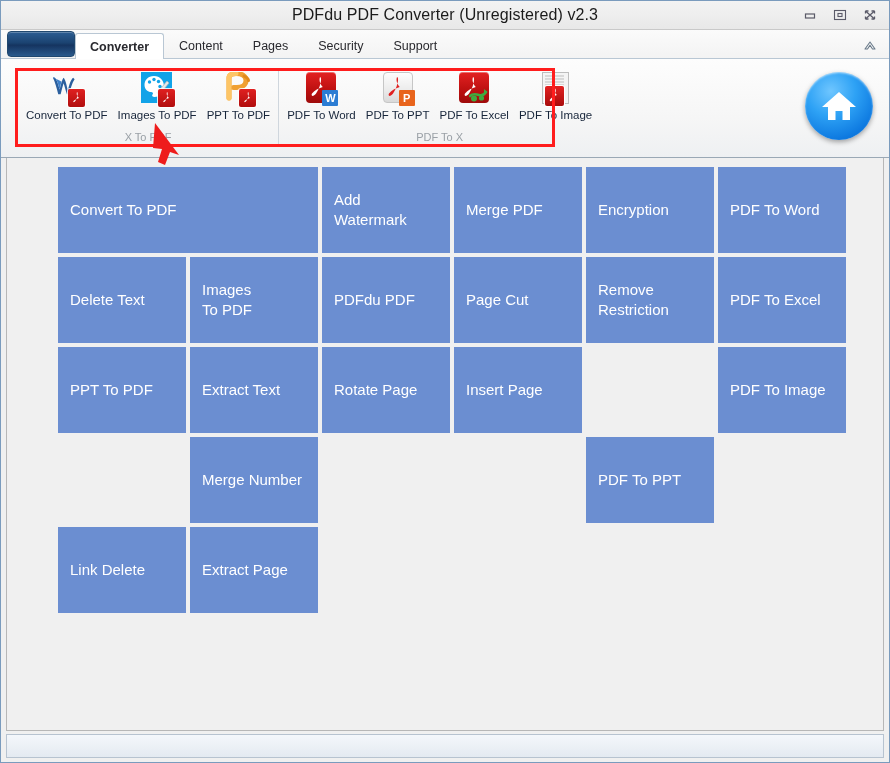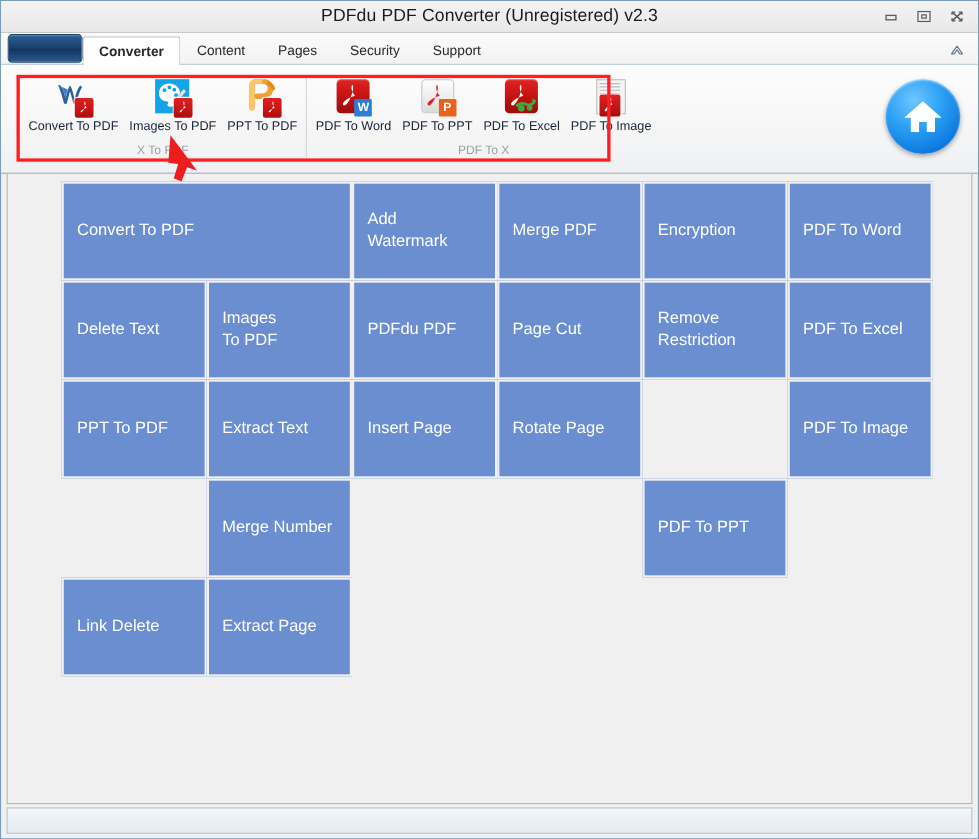--- a/index.html
+++ b/index.html
@@ -526,22 +526,22 @@
       <div class="tile">Images
 To PDF</div>
       <div class="tile">PDFdu PDF</div>
       <div class="tile">Page Cut</div>
       <div class="tile">Remove
 Restriction</div>
 
       <div class="tile">PDF To Excel</div>
       <div class="tile">PPT To PDF</div>
       <div class="tile">Extract Text</div>
+      <div class="tile">Rotate Page</div>
       <div class="tile">Insert Page</div>
-      <div class="tile">Rotate Page</div>
       <div class="tile empty"></div>
 
       <div class="tile">PDF To Image</div>
       <div class="tile empty"></div>
       <div class="tile">Merge Number</div>
       <div class="tile empty"></div>
       <div class="tile empty"></div>
 
       <div class="tile">PDF To PPT</div>
       <div class="tile empty"></div>

